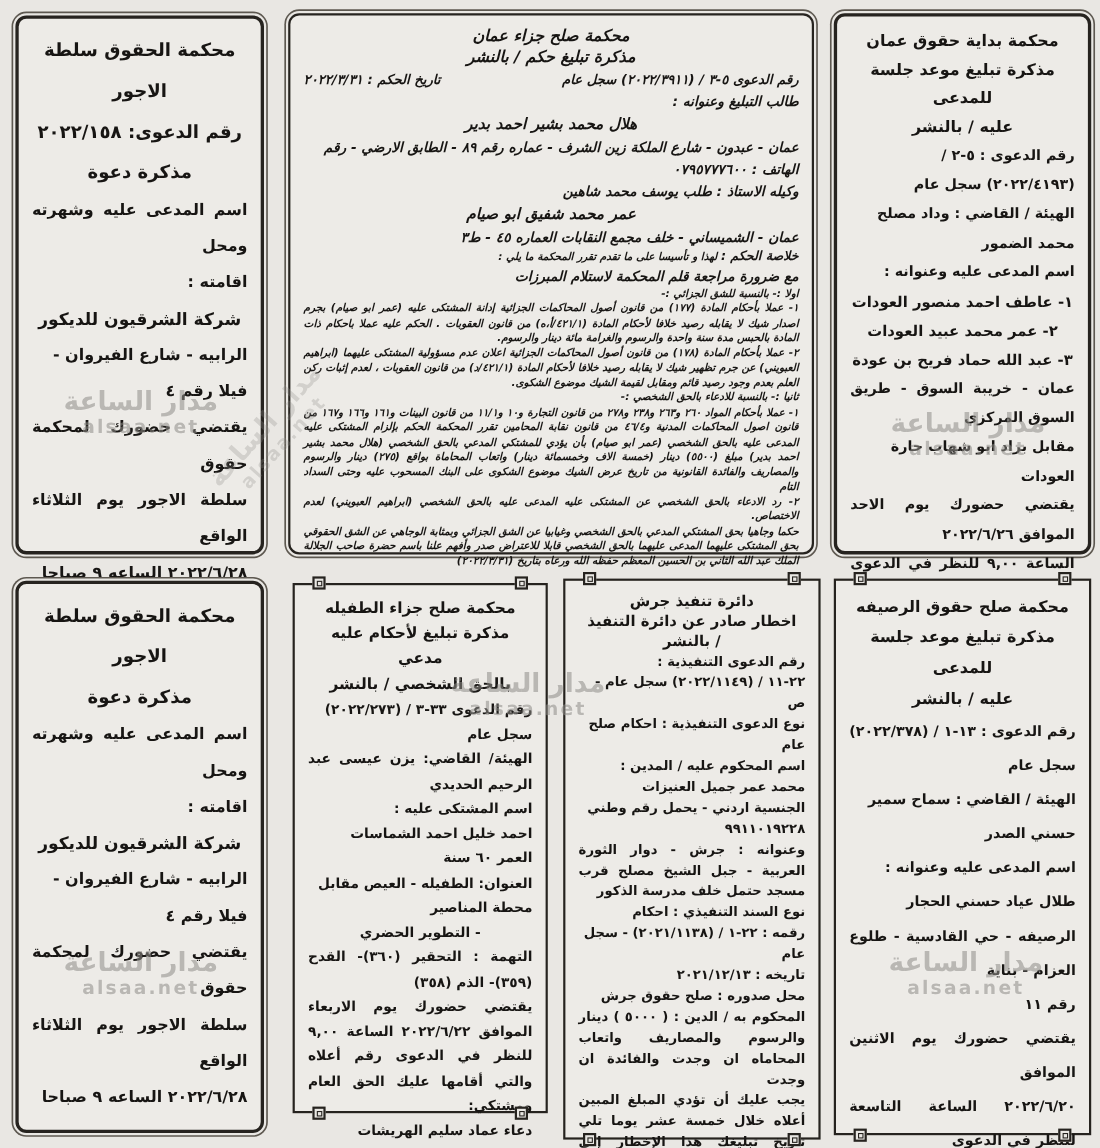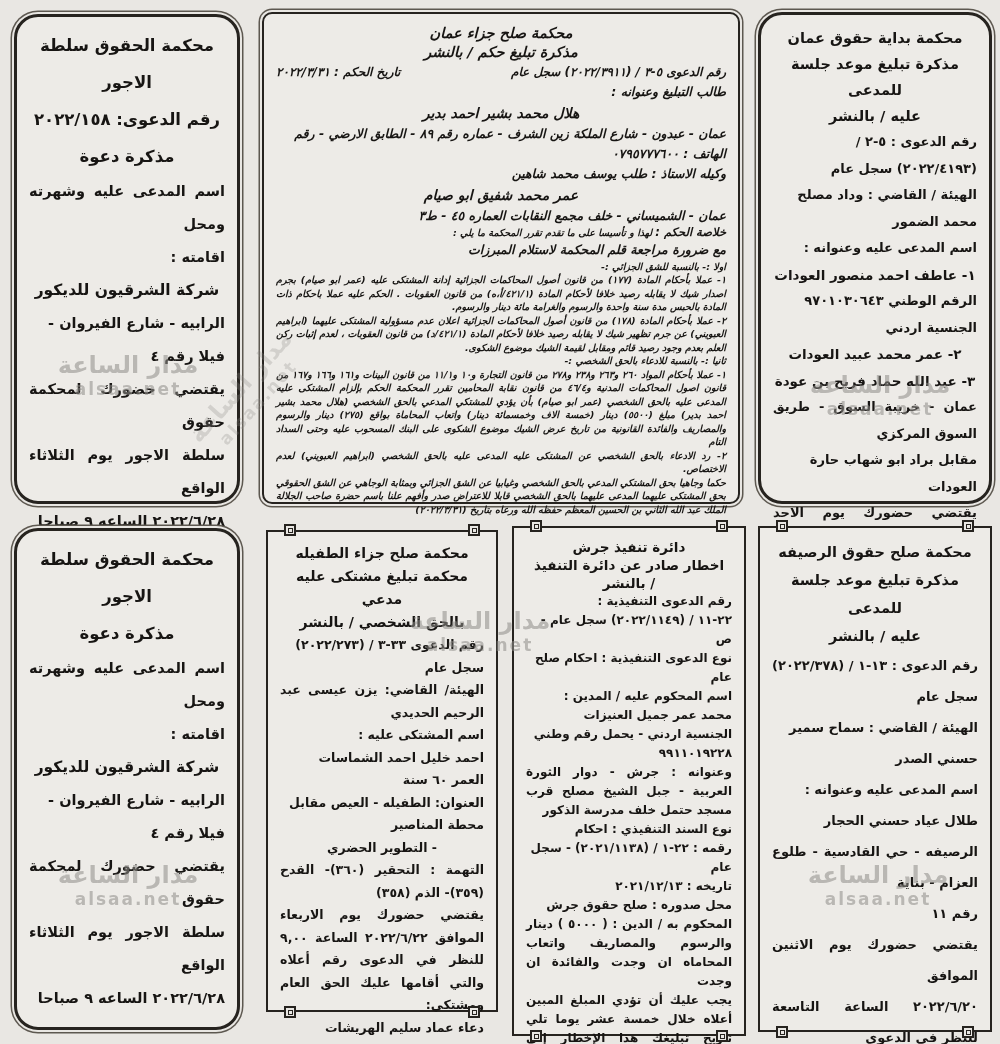--- a/index.html
+++ b/index.html
@@ -14,21 +14,21 @@
   }
   
   .notice{
     position:absolute;
     background:#edebe7;
     box-sizing:border-box;
     padding:10px 12px;
   }
   .rounded{
     border:3px solid #26231f;
-    border-radius:24px;
+    border-radius:10px;
     box-shadow:0 0 0 2px #e9e7e3, 0 0 0 3.5px #5d5850;
   }
   .rect{
     border:2.5px solid #26231f;
     border-radius:10px;
     box-shadow:0 0 0 2px #e9e7e3, 0 0 0 3.5px #5d5850;
   }
   .ornate{
     border:2.5px solid #26231f;
   }
@@ -150,21 +150,20 @@
 
   <section class="notice rounded n-rt" style="left:758px;top:12px;width:234px;height:492px;">
     <div class="notice-body">
         <div class="line t1">محكمة بداية حقوق عمان</div>
         <div class="line t1">مذكرة تبليغ موعد جلسة للمدعى</div>
         <div class="line t1">عليه / بالنشر</div>
         <div class="line r">رقم الدعوى : ٥-٢ / (٢٠٢٢/٤١٩٣) سجل عام</div>
         <div class="line r">الهيئة / القاضي : وداد مصلح محمد الضمور</div>
         <div class="line r">اسم المدعى عليه وعنوانه :</div>
         <div class="line nm">١- عاطف احمد منصور العودات</div>
-        <div class="line r">الرقم الوطني ٩٧٠١٠٣٠٦٤٣ الجنسية اردني</div>
         <div class="line nm">٢- عمر محمد عبيد العودات</div>
         <div class="line nm">٣- عبد الله حماد فريح بن عودة</div>
         <div class="line j">عمان - خريبة السوق - طريق السوق المركزي</div>
         <div class="line r">مقابل براد ابو شهاب حارة العودات</div>
         <div class="line j">يقتضي حضورك يوم الاحد الموافق ٢٠٢٢/٦/٢٦</div>
         <div class="line j">الساعة ٩,٠٠ للنظر في الدعوى رقم أعلاه والتي</div>
         <div class="line r">أقامها عليك المدعي :</div>
         <div class="line nm">محمد عايش حسن ابو عواد واخرون</div>
         <div class="line j">فإذا لم تحضر في الوقت المحدد تطبق عليك</div>
         <div class="line j">الأحكام المنصوص عليها في قانون أصول المحاكمات</div>
@@ -187,21 +186,21 @@
       </div>
   </section>
 
   <section class="notice ornate n-taf" style="left:266px;top:530px;width:232px;height:482px;">
     <span class="orn o-tl"></span>
     <span class="orn o-tr"></span>
     <span class="orn o-bl"></span>
     <span class="orn o-br"></span>
     <div class="notice-body">
         <div class="line t1">محكمة صلح جزاء الطفيله</div>
-        <div class="line t1">محكمة تبليغ مشتكى عليه مدعي</div>
+        <div class="line t1">مذكرة تبليغ لأحكام عليه مدعي</div>
         <div class="line t1">بالحق الشخصي / بالنشر</div>
         <div class="line r">رقم الدعوى ٣٣-٣ / (٢٠٢٢/٢٧٣) سجل عام</div>
         <div class="line j">الهيئة/ القاضي: يزن عيسى عبد الرحيم الحديدي</div>
         <div class="line r">اسم المشتكى عليه :</div>
         <div class="line r">احمد خليل احمد الشماسات</div>
         <div class="line r">العمر ٦٠ سنة</div>
         <div class="line r">العنوان: الطفيله - العيص مقابل محطة المناصير</div>
         <div class="line ctr">- التطوير الحضري</div>
         <div class="line j">التهمة : التحقير (٣٦٠)- القدح (٣٥٩)- الذم (٣٥٨)</div>
         <div class="line j">يقتضي حضورك يوم الاربعاء الموافق ٢٠٢٢/٦/٢٢ الساعة ٩,٠٠ للنظر في الدعوى رقم أعلاه والتي أقامها عليك الحق العام ومشتكي:</div>

